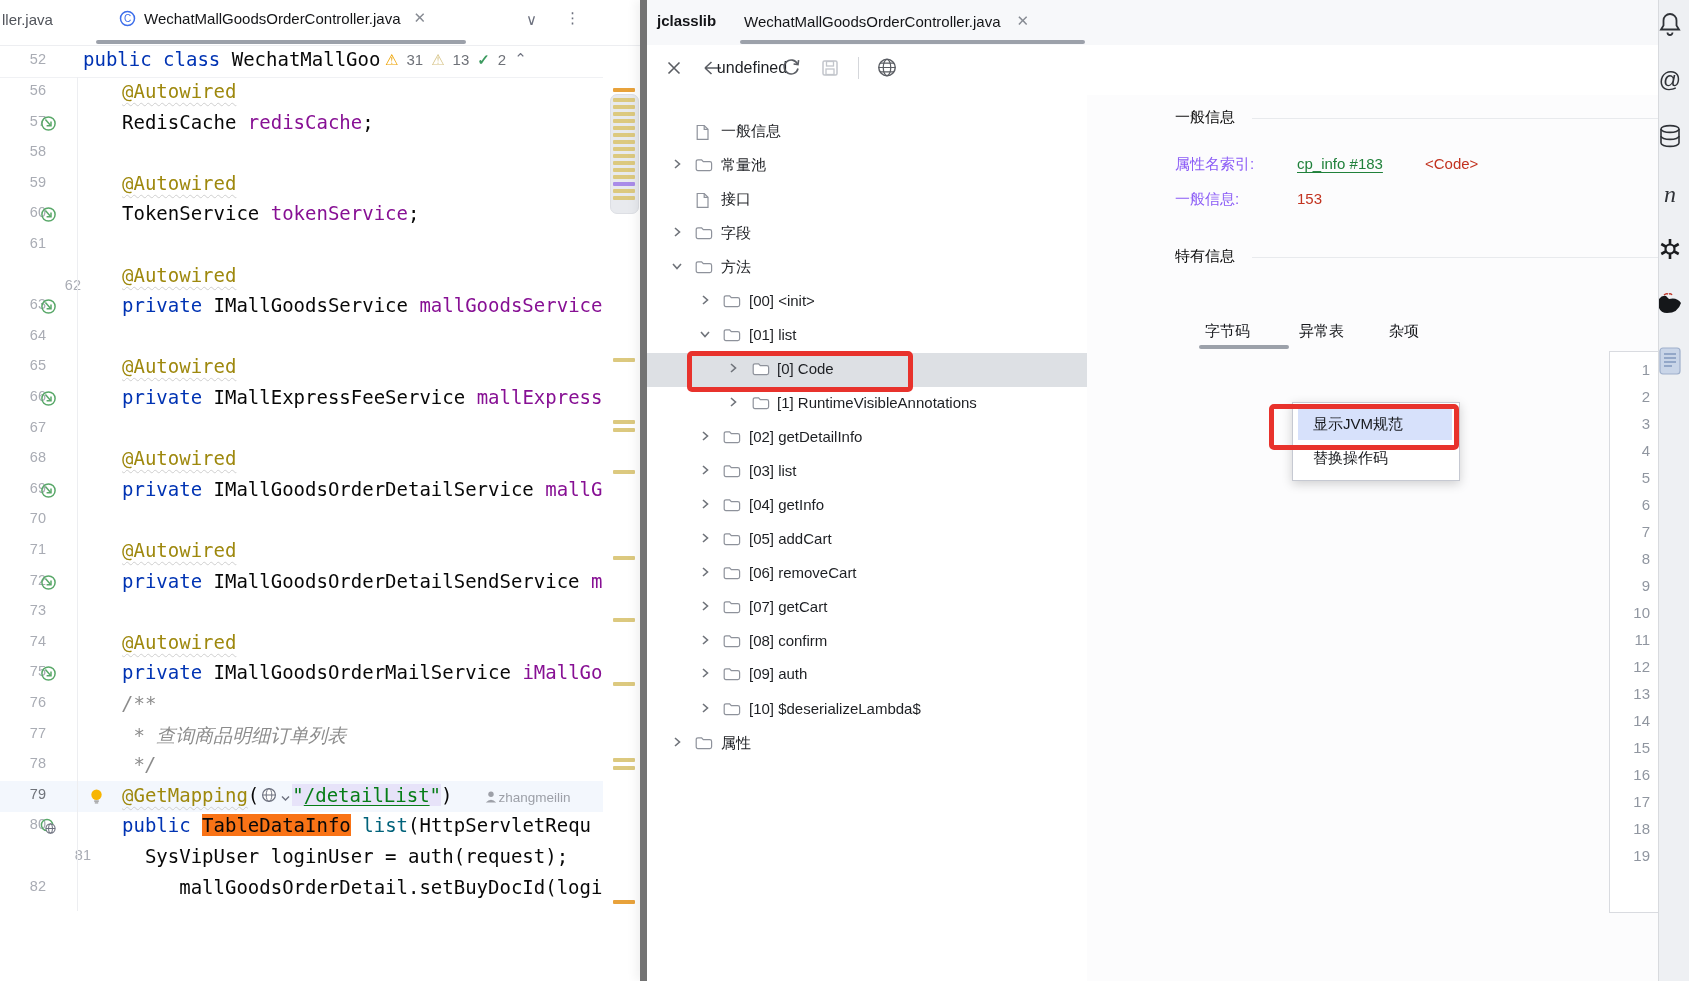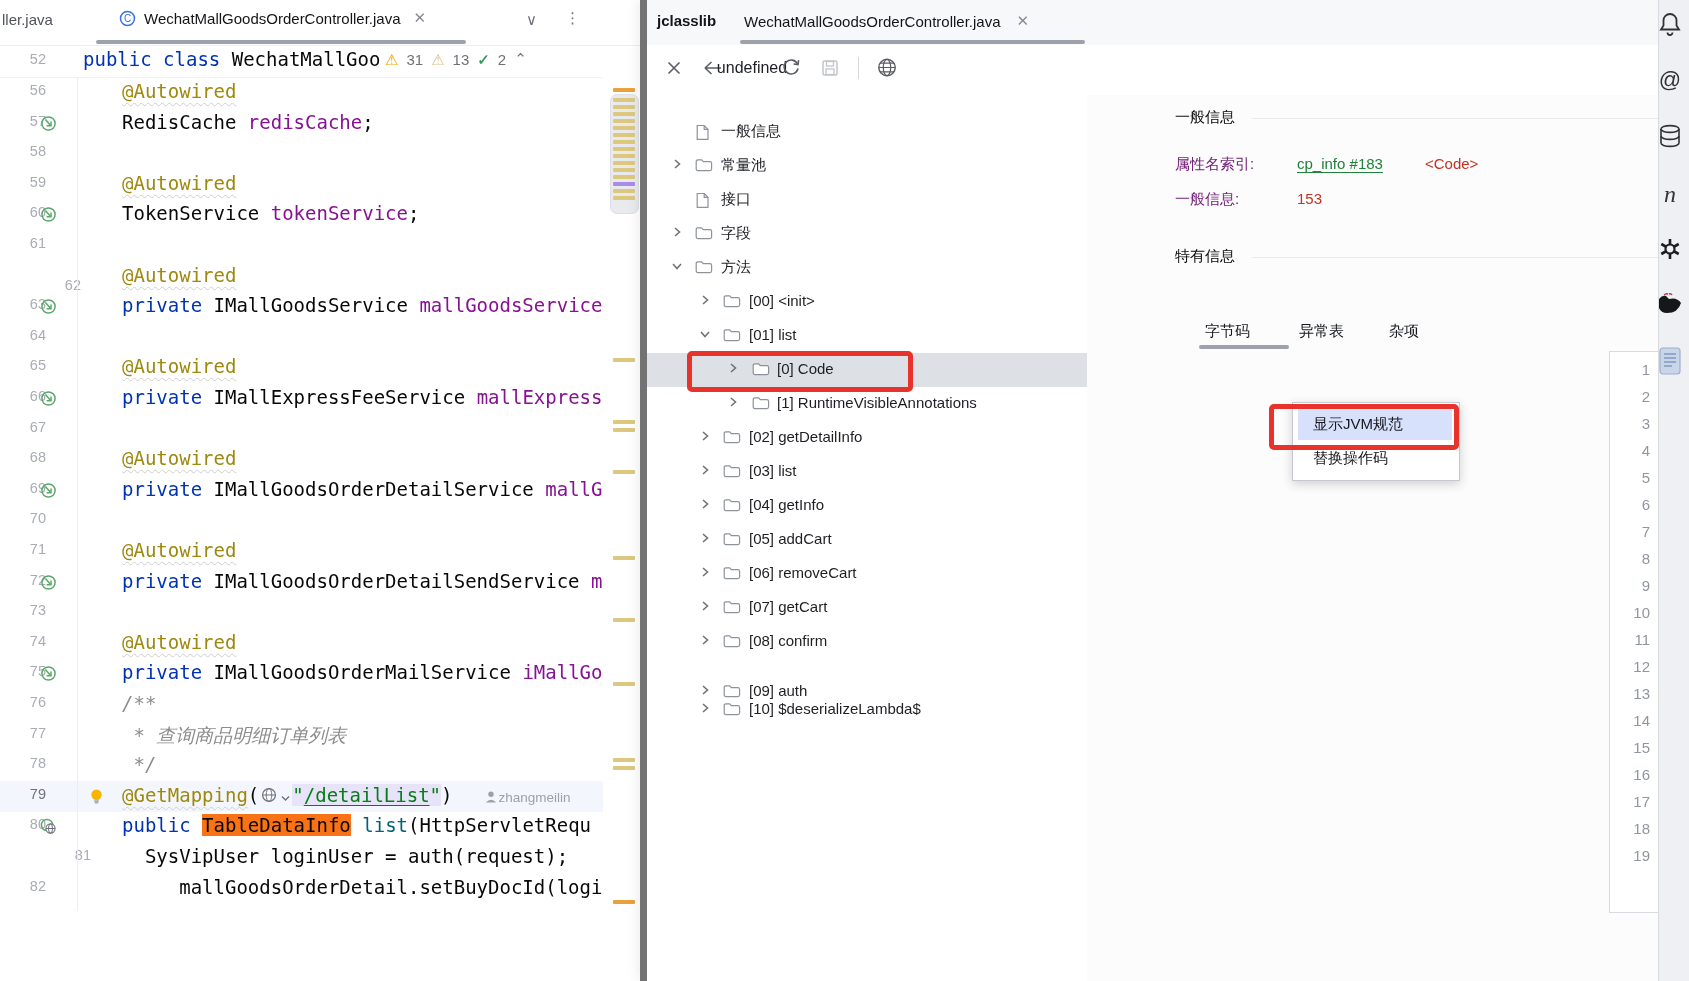--- a/index.html
+++ b/index.html
@@ -56,21 +56,21 @@
   #tree{left:0;top:95px;width:440px;height:886px;background:#fff;}
   .t-row{position:absolute;left:0;width:440px;height:34px;display:flex;align-items:center;font-size:15px;color:#1d1f23;}
   .t-row.sel{background:#DDE0E4;}
   .t-chev{position:absolute;top:9px;}
   .t-ico{position:absolute;top:9px;}
   .t-lab{position:absolute;top:7px;}
   
   #details{left:440px;top:95px;width:578px;height:886px;background:#FCFCFD;}
   .d-head{position:absolute;font-size:15px;color:#0a0a0a;}
   .d-rule{position:absolute;height:1px;background:#E8EAED;}
-  .d-label{position:absolute;font-size:15px;color:#701a75;}
+  .d-label{position:absolute;font-size:15px;color:#8b5cf6;}
   .d-link{position:absolute;font-size:15px;color:#20813B;text-decoration:underline;text-underline-offset:3px;}
   .d-red{position:absolute;font-size:15px;color:#C2321F;}
   .d-tab{position:absolute;font-size:15px;color:#16181c;}
   #bc-underline{position:absolute;height:4px;border-radius:2px;background:#9CA1AA;}
   #bc-box{position:absolute;left:522px;top:256px;width:500px;height:560px;background:#fff;border:1px solid #D9DBE0;border-right:none;overflow:hidden;}
   .bc-row{position:absolute;left:0;width:520px;height:27px;font-family:"DejaVu Sans Mono","Liberation Mono",monospace;font-size:19px;white-space:pre;}
   .bc-n{position:absolute;left:0;width:40px;text-align:right;font-size:15px;color:#9096A0;top:3px;font-family:"Liberation Sans",sans-serif;}
   .bc-pc{position:absolute;left:44px;width:32px;text-align:right;color:#BE2D1F;font-weight:bold;}
   
   #menu{position:absolute;left:645px;top:402px;width:166px;height:77px;background:#fff;border:1px solid #C6C9D2;box-shadow:0 3px 10px rgba(0,0,0,.18);z-index:8;}
@@ -575,21 +575,21 @@
               <path d="M4 2 L8.5 6 L4 10" fill="none" stroke="#6F737A" stroke-width="1.6"></path>
             </svg>
           </span>
           <span class="t-ico" style="left: 76px;">
             <svg width="18" height="15" viewBox="0 0 18 15">
               <path d="M1.2 3.6 q0-1.8 1.8-1.8 h3.6 l1.7 1.9 h6.5 q1.8 0 1.8 1.8 v5.3 q0 1.8-1.8 1.8 H3 q-1.8 0-1.8-1.8 z" fill="#fff" stroke="#8E929B" stroke-width="1.2"></path>
             </svg>
           </span>
           <span class="t-lab" style="left: 102px;">[08] confirm</span>
         </div>
-        <div class="t-row" style="top: 580px;">
+        <div class="t-row" style="top: 563px;">
           <span class="t-chev" style="left: 52px;">
             <svg width="12" height="12" viewBox="0 0 12 12">
               <path d="M4 2 L8.5 6 L4 10" fill="none" stroke="#6F737A" stroke-width="1.6"></path>
             </svg>
           </span>
           <span class="t-ico" style="left: 76px;">
             <svg width="18" height="15" viewBox="0 0 18 15">
               <path d="M1.2 3.6 q0-1.8 1.8-1.8 h3.6 l1.7 1.9 h6.5 q1.8 0 1.8 1.8 v5.3 q0 1.8-1.8 1.8 H3 q-1.8 0-1.8-1.8 z" fill="#fff" stroke="#8E929B" stroke-width="1.2"></path>
             </svg>
           </span>
@@ -600,20 +600,33 @@
             <svg width="12" height="12" viewBox="0 0 12 12">
               <path d="M4 2 L8.5 6 L4 10" fill="none" stroke="#6F737A" stroke-width="1.6"></path>
             </svg>
           </span>
           <span class="t-ico" style="left: 76px;">
             <svg width="18" height="15" viewBox="0 0 18 15">
               <path d="M1.2 3.6 q0-1.8 1.8-1.8 h3.6 l1.7 1.9 h6.5 q1.8 0 1.8 1.8 v5.3 q0 1.8-1.8 1.8 H3 q-1.8 0-1.8-1.8 z" fill="#fff" stroke="#8E929B" stroke-width="1.2"></path>
             </svg>
           </span>
           <span class="t-lab" style="left: 102px;">[10] $deserializeLambda$</span>
+        </div>
+        <div class="t-row" style="top: 632px;">
+          <span class="t-chev" style="left: 24px;">
+            <svg width="12" height="12" viewBox="0 0 12 12">
+              <path d="M4 2 L8.5 6 L4 10" fill="none" stroke="#6F737A" stroke-width="1.6"></path>
+            </svg>
+          </span>
+          <span class="t-ico" style="left: 48px;">
+            <svg width="18" height="15" viewBox="0 0 18 15">
+              <path d="M1.2 3.6 q0-1.8 1.8-1.8 h3.6 l1.7 1.9 h6.5 q1.8 0 1.8 1.8 v5.3 q0 1.8-1.8 1.8 H3 q-1.8 0-1.8-1.8 z" fill="#fff" stroke="#8E929B" stroke-width="1.2"></path>
+            </svg>
+          </span>
+          <span class="t-lab" style="left: 74px;">属性</span>
         </div>
       </div>
 
     <div id="details" class="abs">
       <span class="d-head" style="left:88px;top:13px">一般信息</span>
       <div class="d-rule" style="left:165px;top:23px;width:843px"></div>
 
       <span class="d-label" style="left:88px;top:60px">属性名索引:</span>
       <span class="d-link" style="left:210px;top:60px">cp_info #183</span>
       <span class="d-red" style="left:338px;top:60px">&lt;Code&gt;</span>

